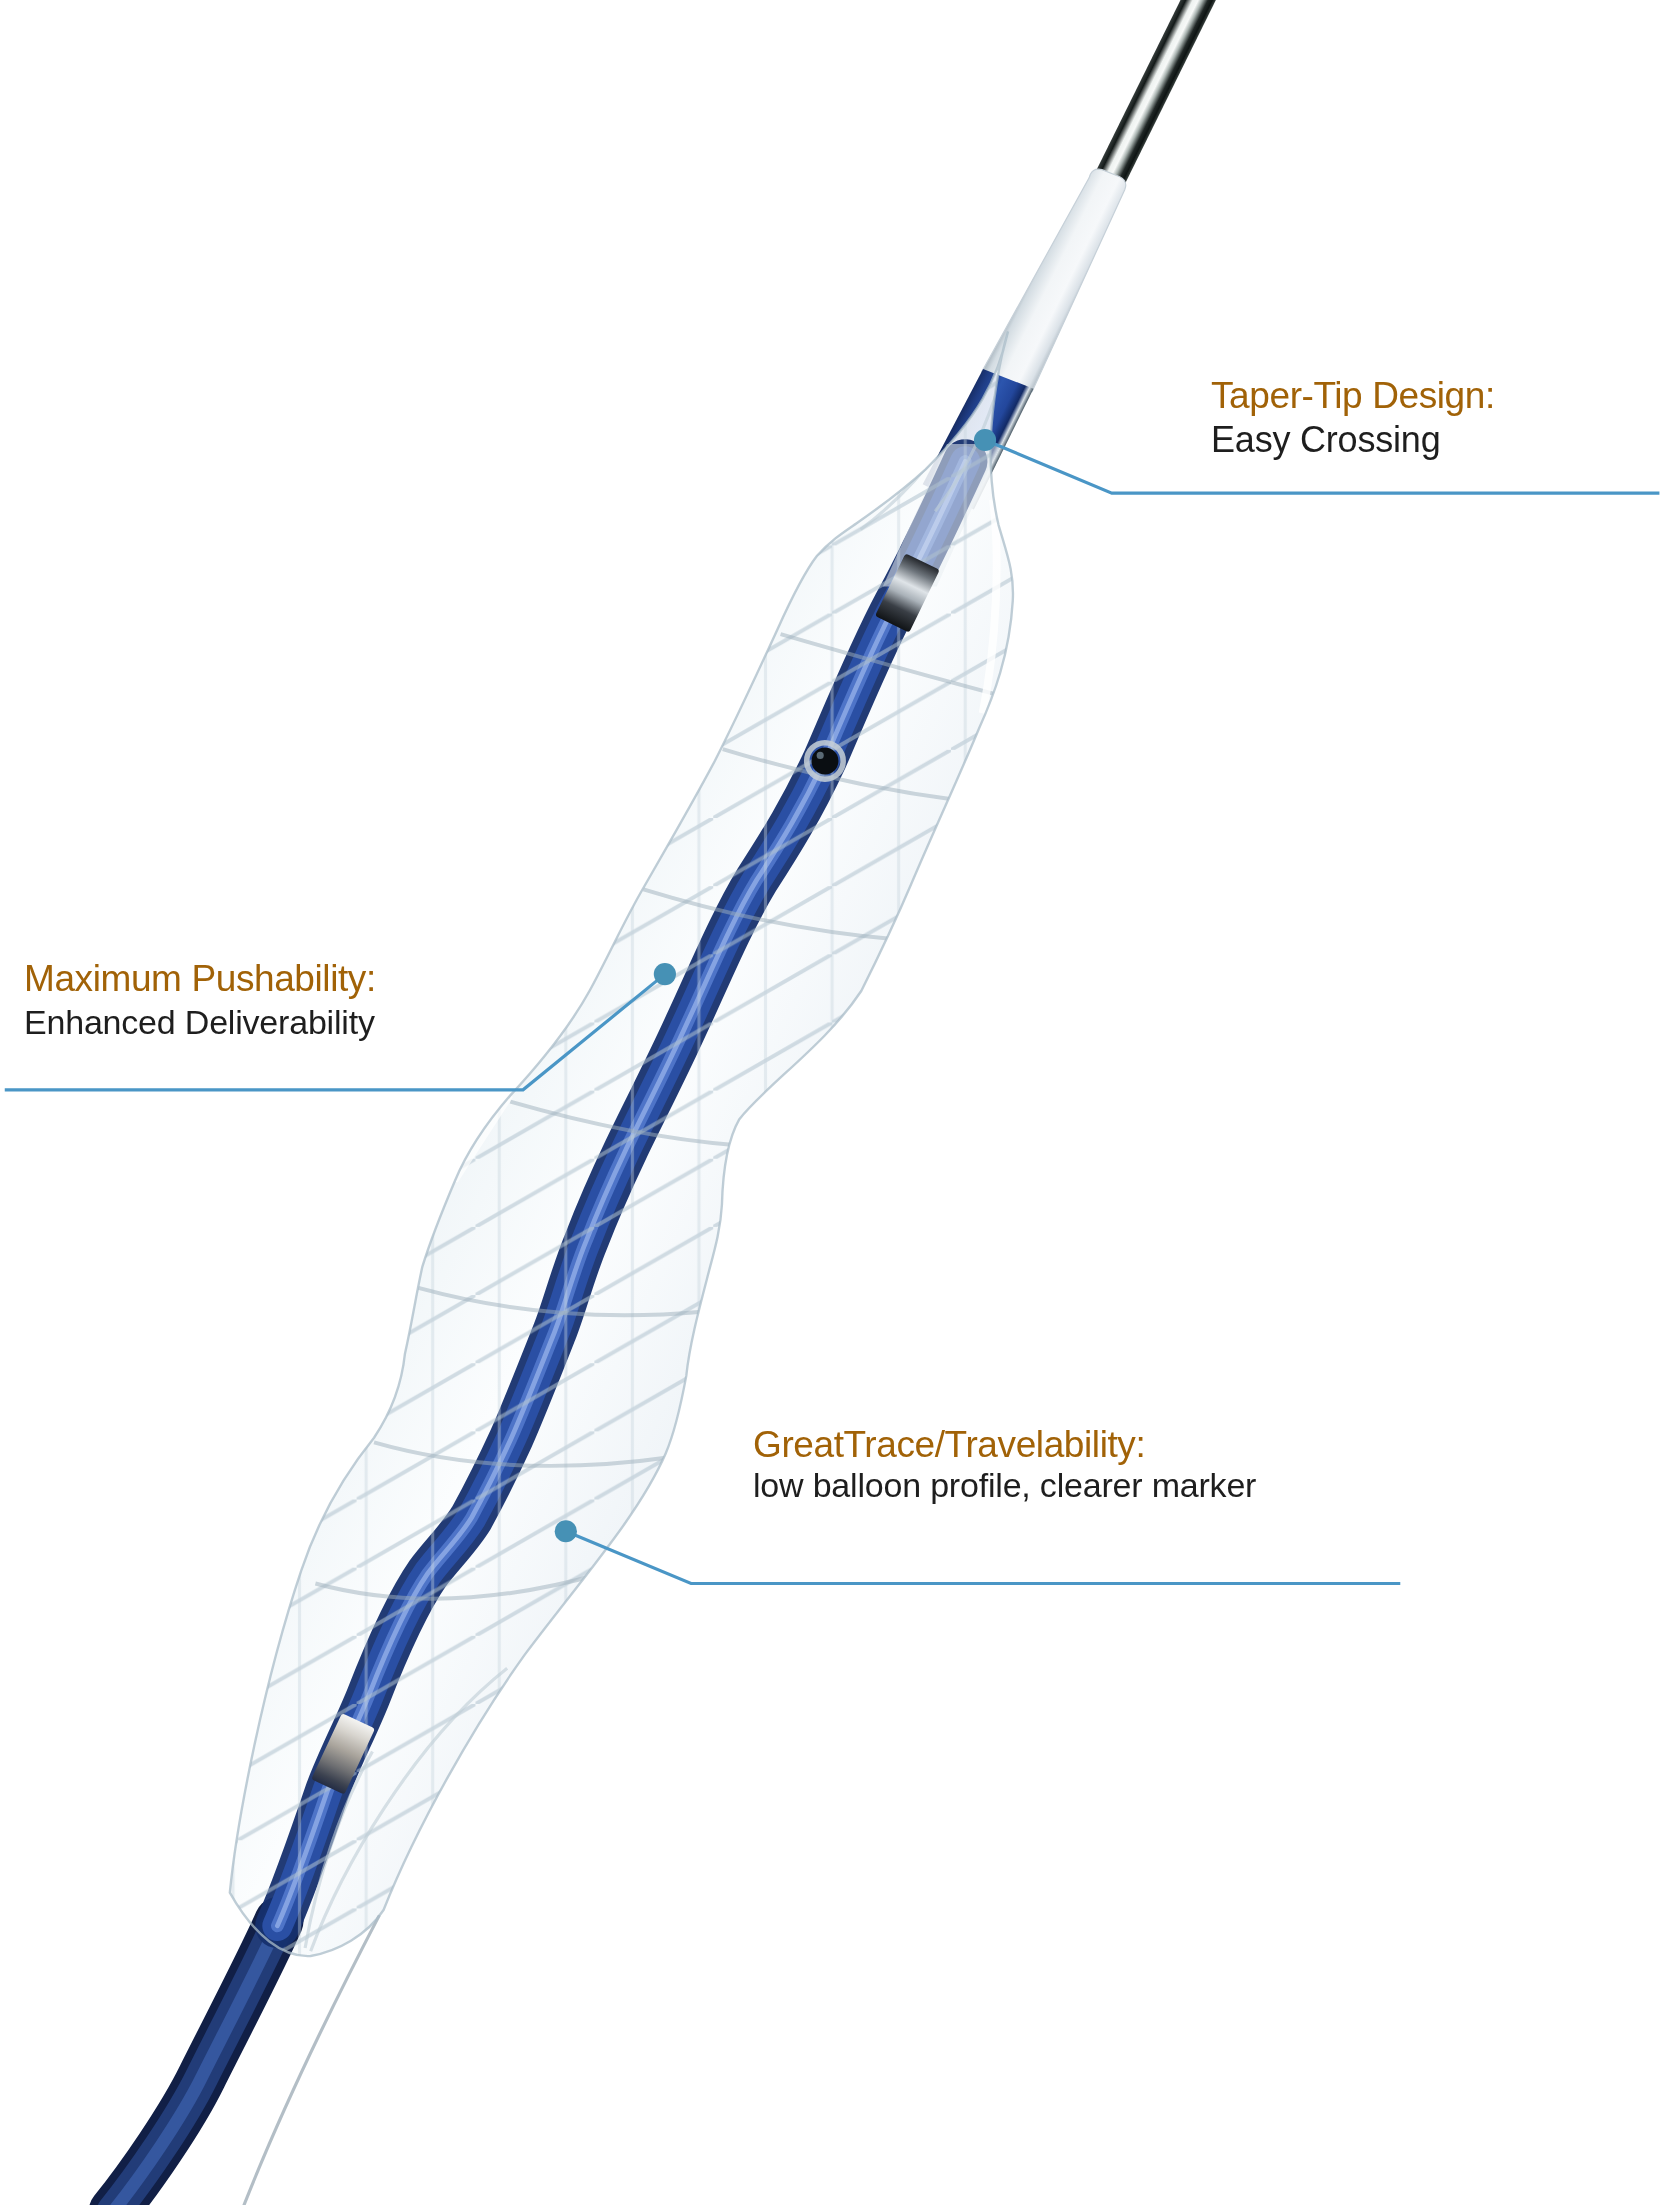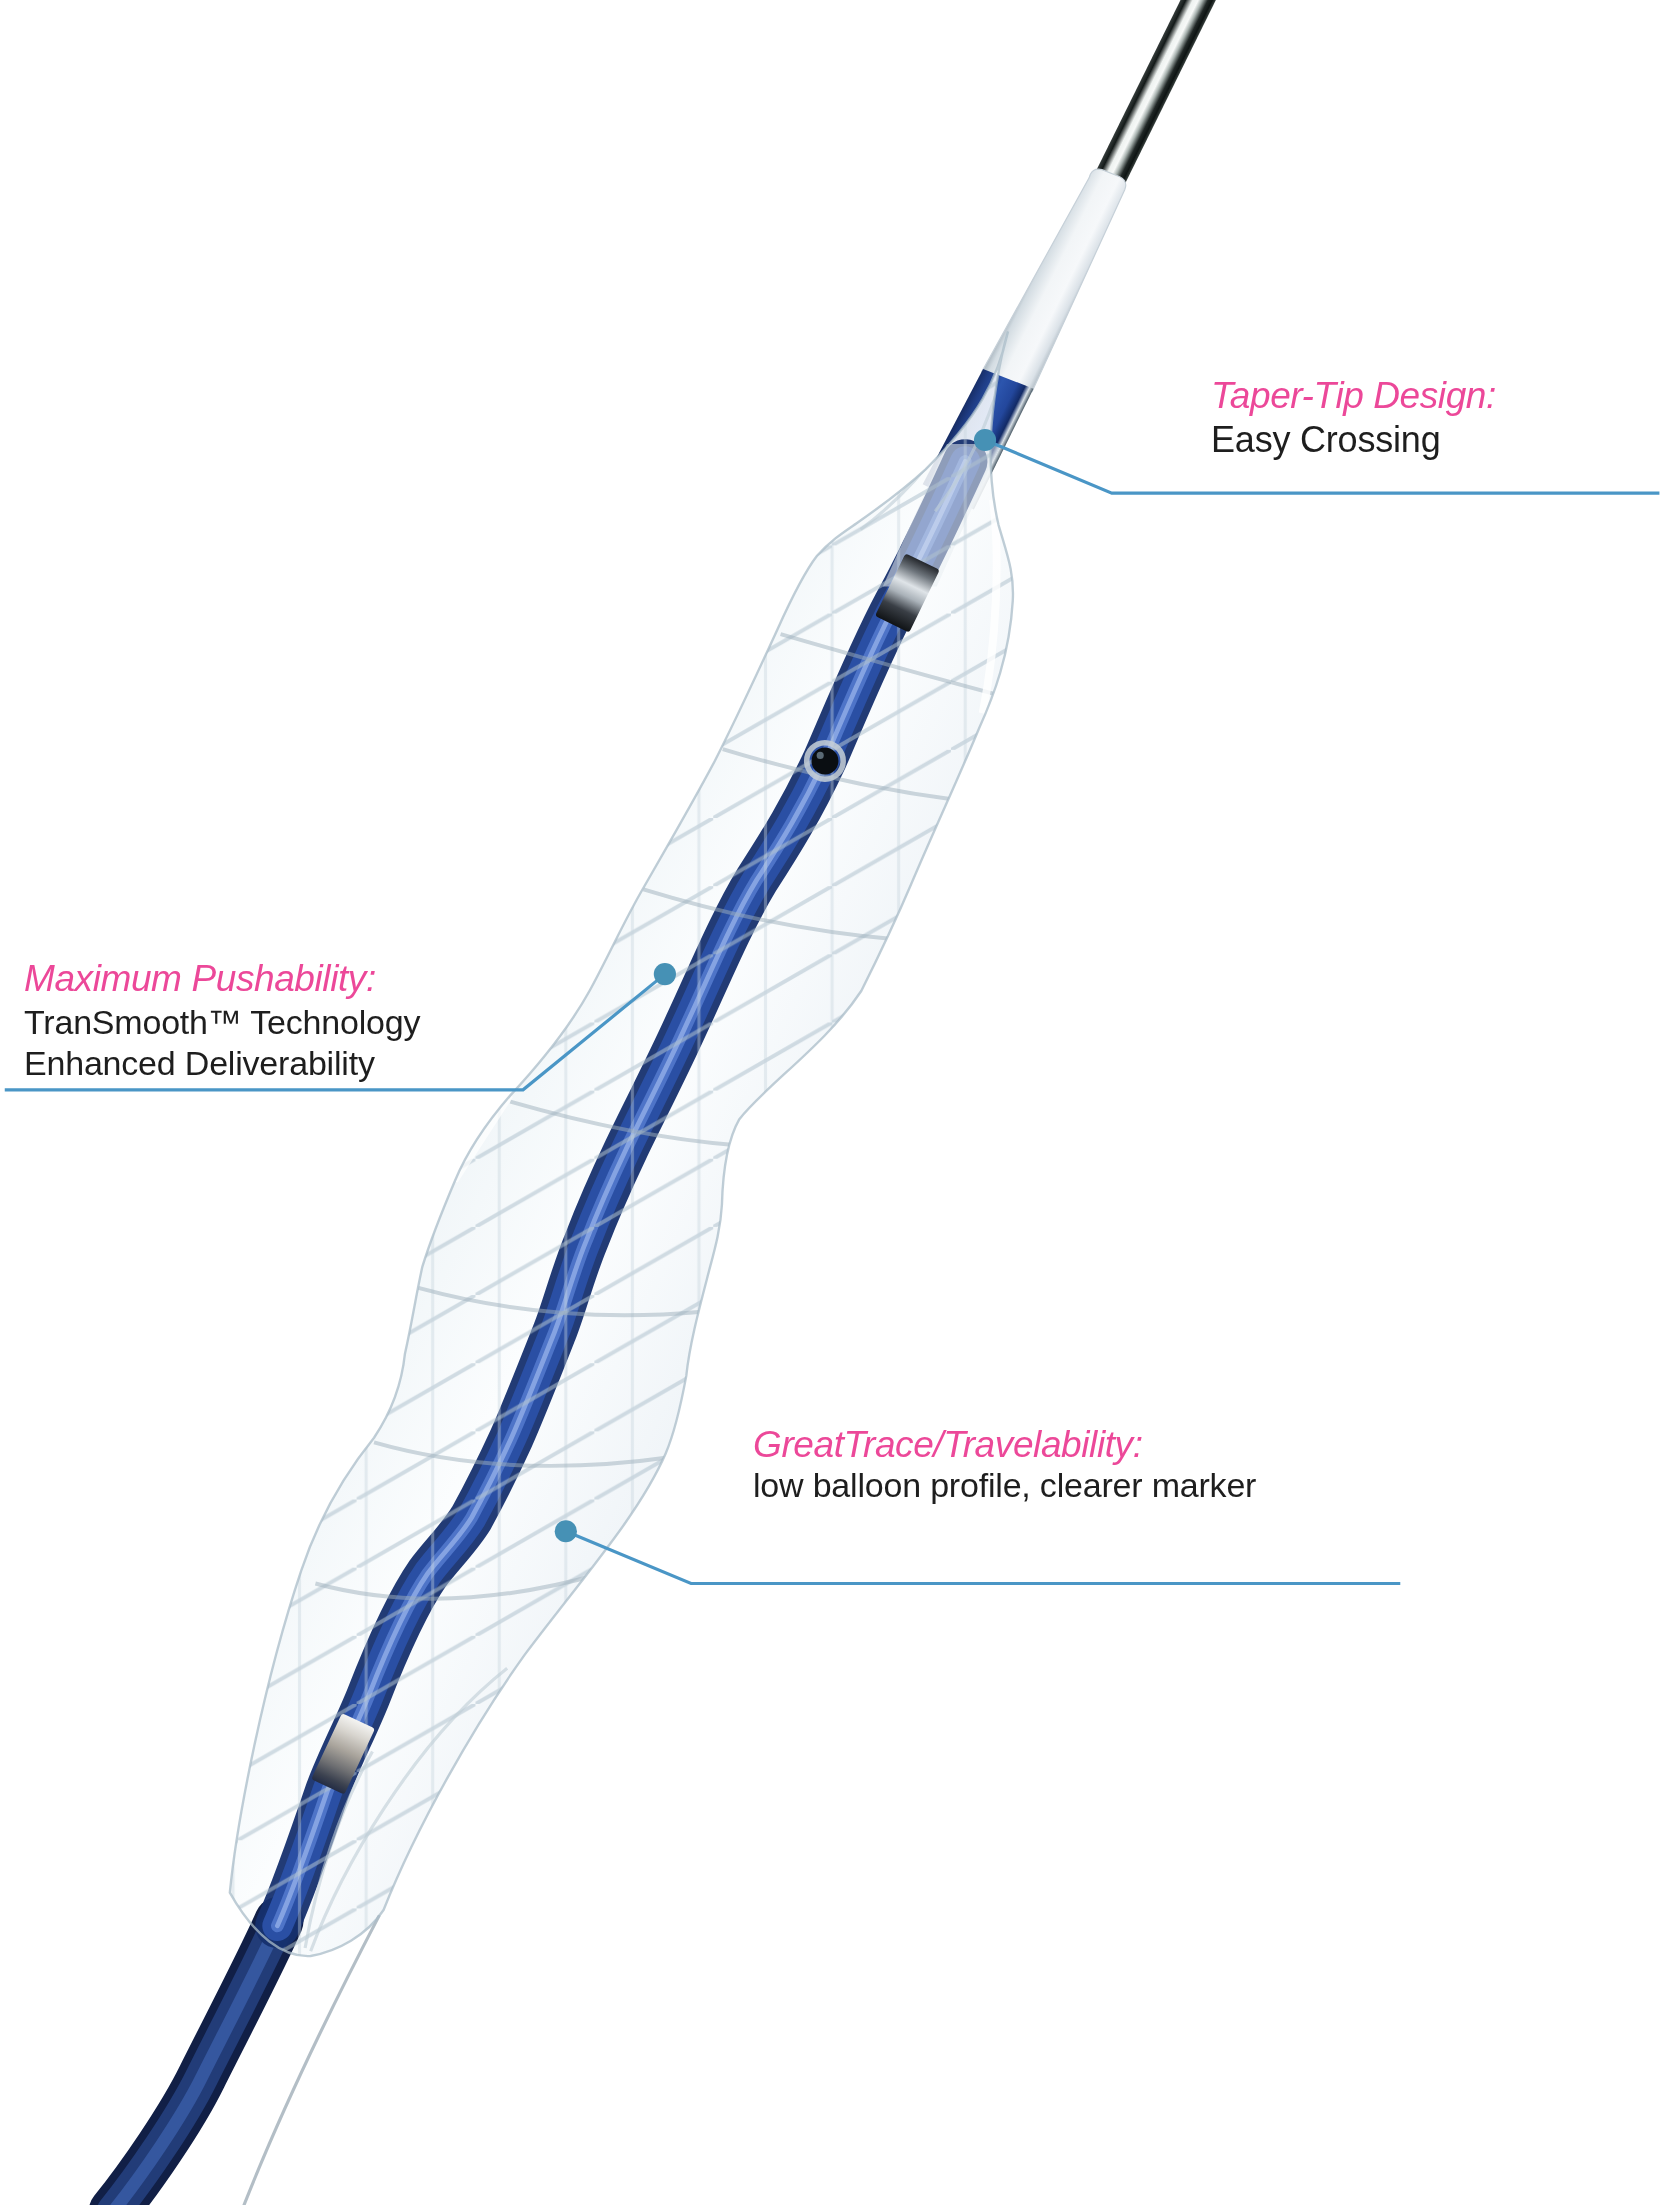--- a/index.html
+++ b/index.html
@@ -23,23 +23,22 @@
     height: 2205px;
   }
   .annotation {
     position: absolute;
     white-space: nowrap;
   }
   .ann-title {
     display: block;
     font-size: 37px;
     line-height: 44px;
-    color: #ec4899;
+    color: #a16207;
     letter-spacing: -0.4px;
-    font-style: italic;
   }
   .ann-line {
     display: block;
     font-size: 36px;
     line-height: 44px;
     color: #1e1e1e;
     letter-spacing: -0.2px;
   }
   #ann-pushability .ann-title,
   #ann-travelability .ann-title {
@@ -261,21 +260,20 @@
     </g>
   </svg>
 
   <div class="annotation" id="ann-taper" style="left:1211px; top:374px;">
     <span class="ann-title">Taper-Tip Design:</span>
     <span class="ann-line">Easy Crossing</span>
   </div>
 
   <div class="annotation" id="ann-pushability" style="left:24px; top:958px;">
     <span class="ann-title" style="margin-bottom:3px;">Maximum Pushability:</span>
-    <span class="ann-line">TranSmooth™ Technology</span>
     <span class="ann-line">Enhanced Deliverability</span>
   </div>
 
   <div class="annotation" id="ann-travelability" style="left:753px; top:1424px;">
     <span class="ann-title">GreatTrace/Travelability:</span>
     <span class="ann-line">low balloon profile, clearer marker</span>
   </div>
 
 </div>
 

